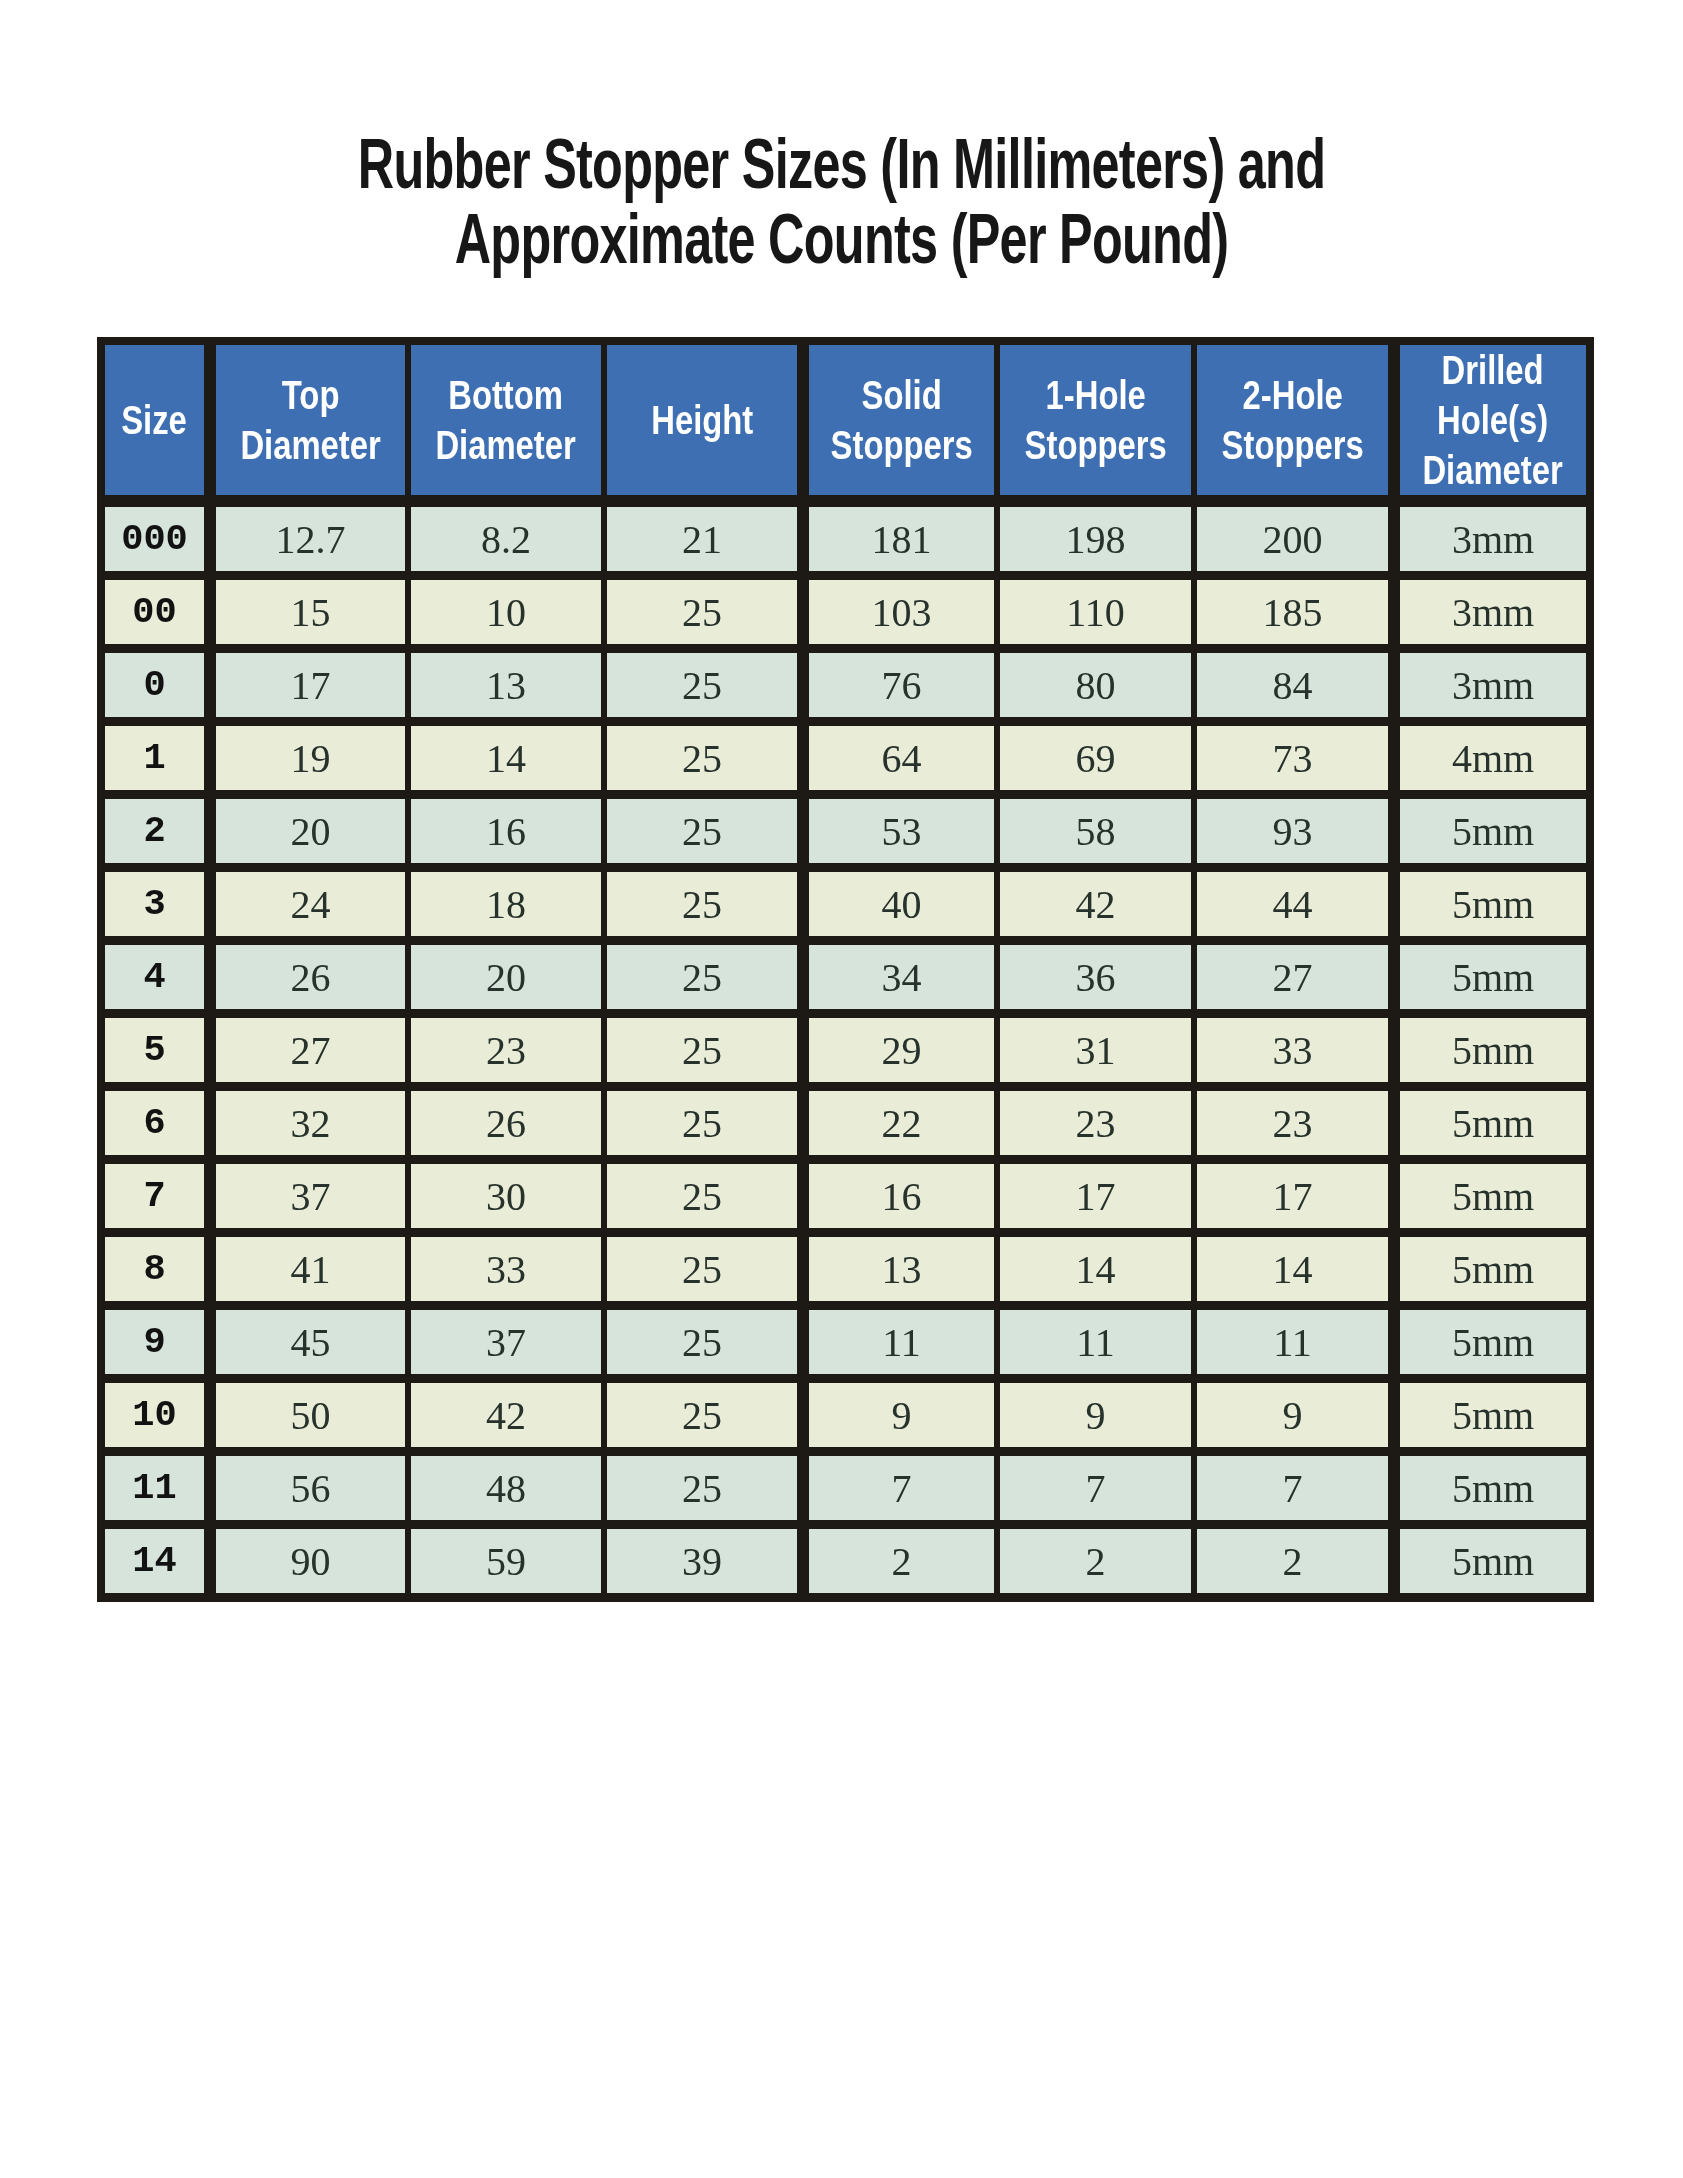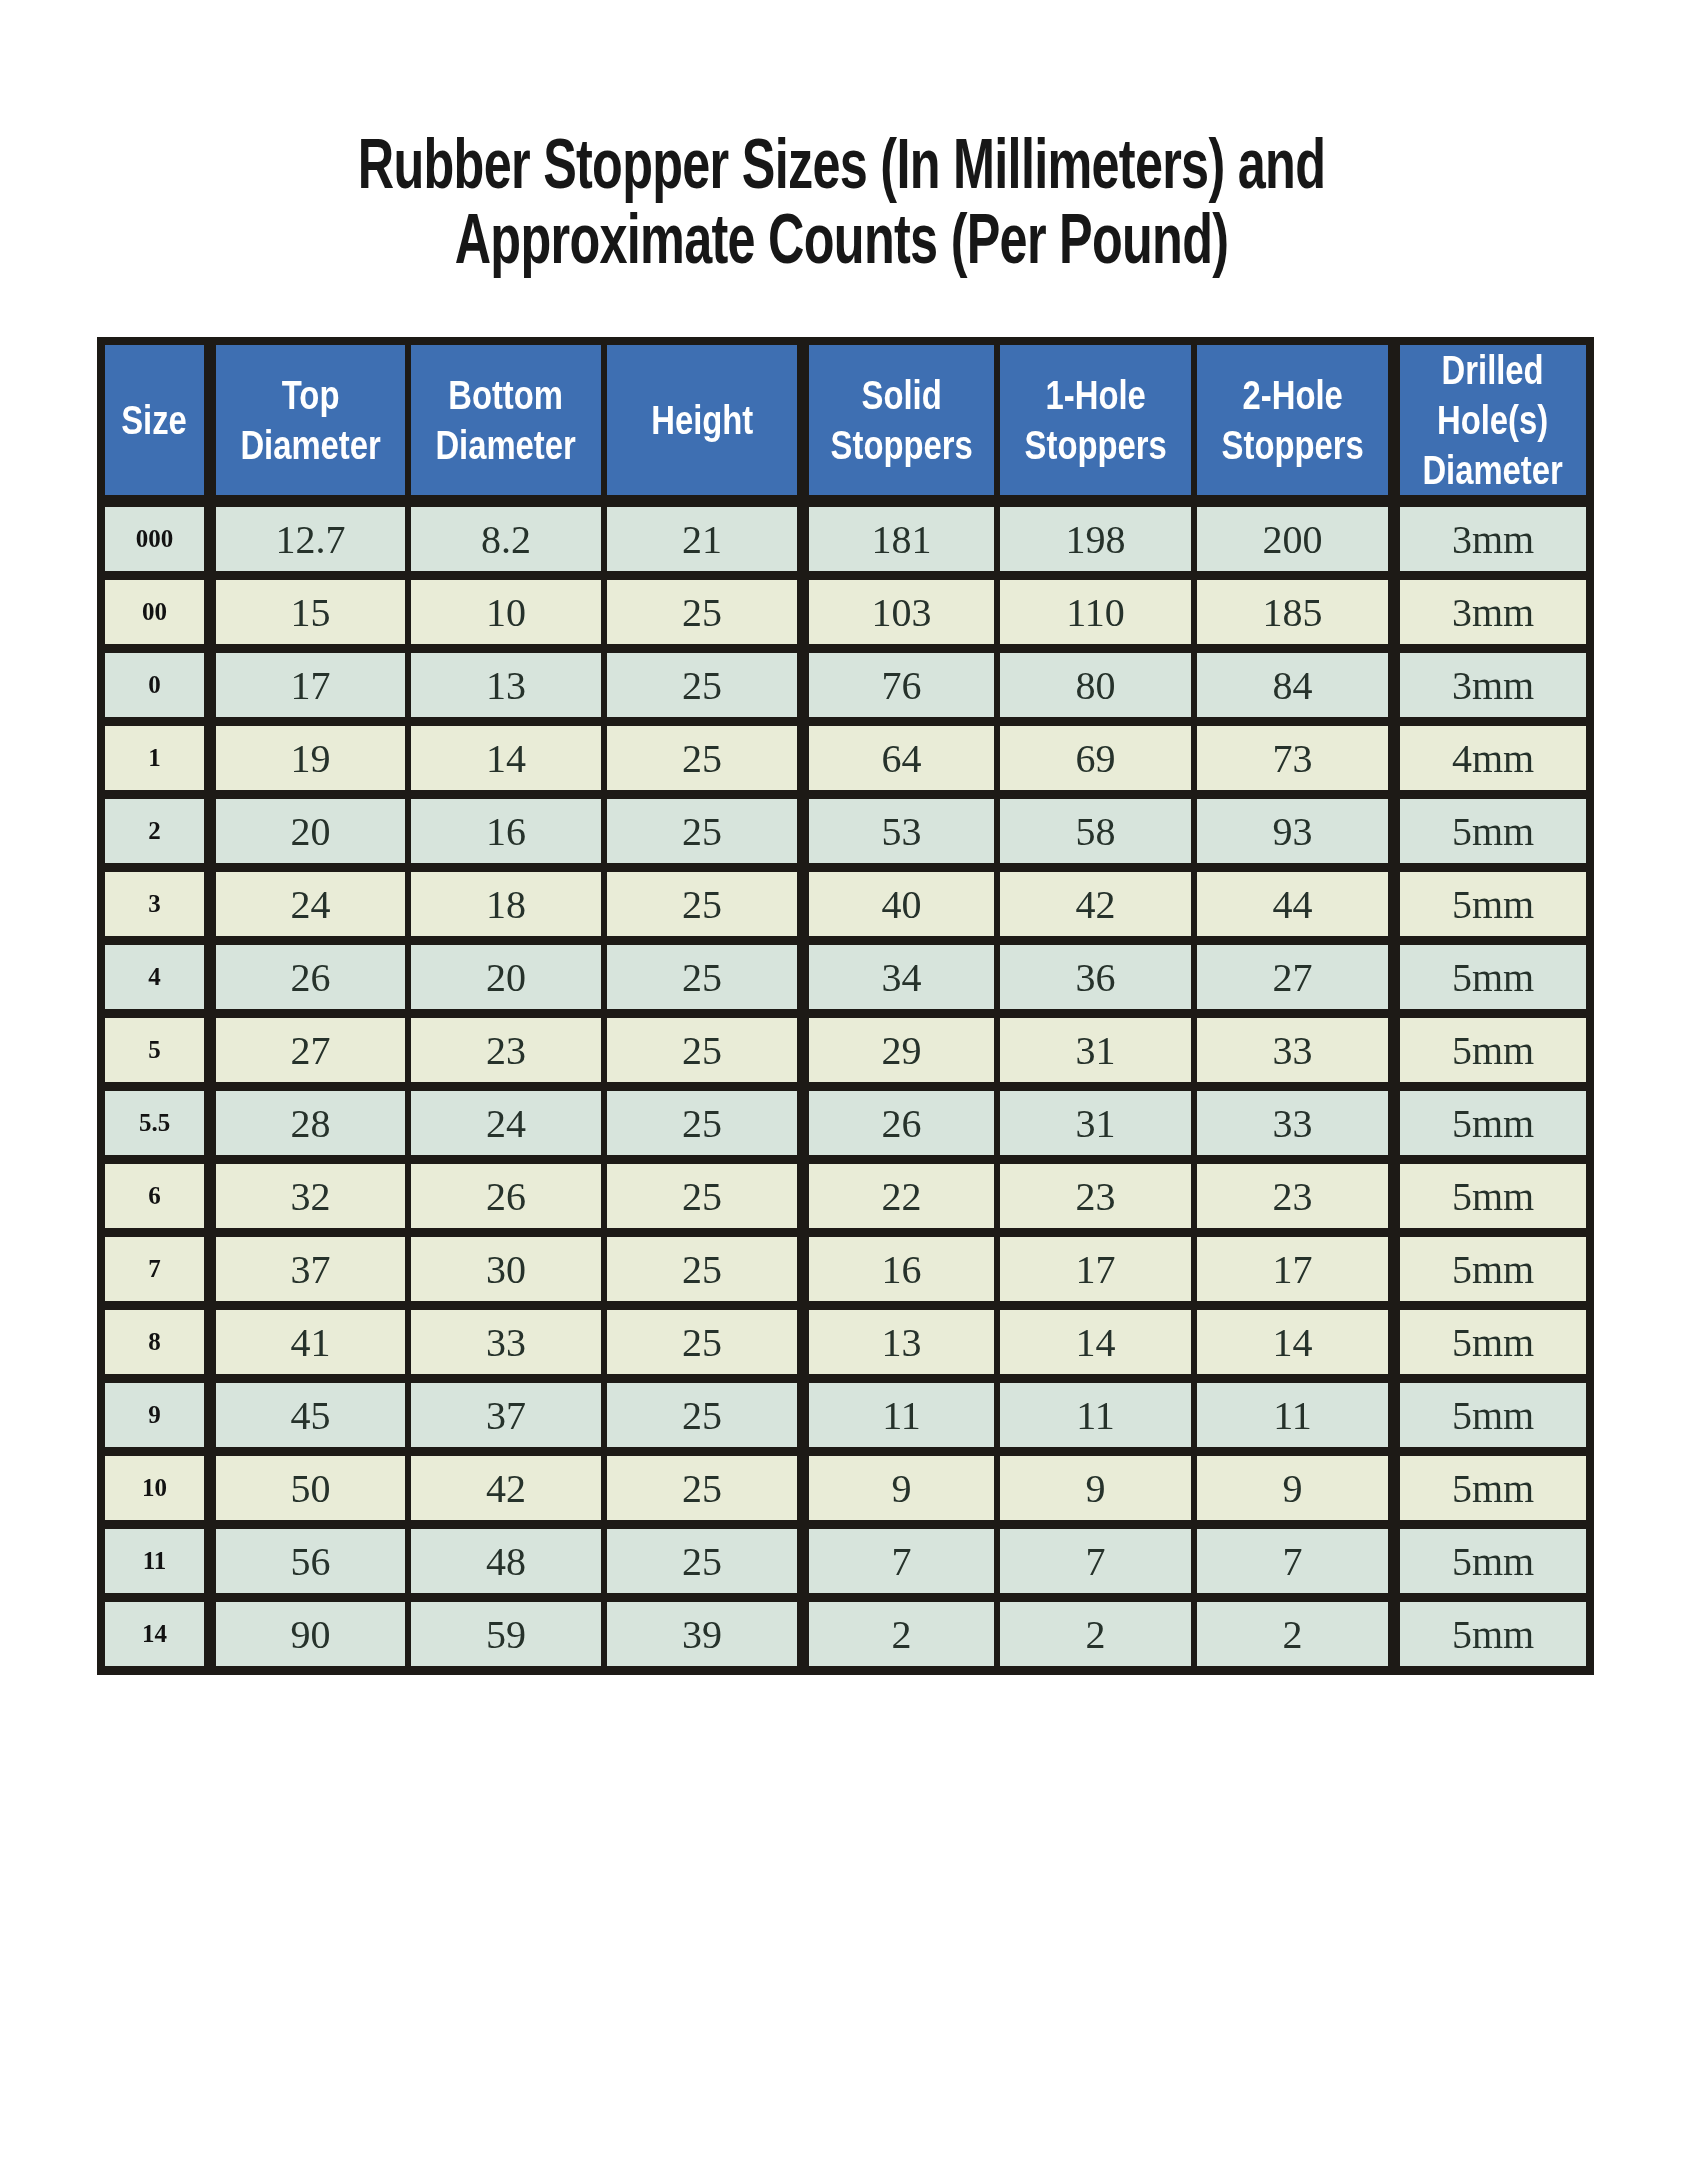--- a/index.html
+++ b/index.html
@@ -66,23 +66,23 @@
     transform-origin:50% 50%;
   }
   td{
     height:64px;
     border-top-width:9px;
     border-bottom-width:9px;
   }
   tr.stripe-a td{background:var(--row-a);}
   tr.stripe-b td{background:var(--row-b);}
   td.size-cell{
-    font-family:Liberation Serif, serif;
+    font-family:Liberation Mono, monospace;
     font-weight:bold;
-    font-size:25px;
+    font-size:37px;
     color:var(--size-text);
   }
   td.value-cell{
     font-family:"Liberation Serif",serif;
     font-size:40px;
     color:var(--value-text);
   }
   .grp{border-left-width:12px !important;}
 </style>
 </head>
@@ -197,30 +197,20 @@
       <tr class="stripe-b">
         <td class="size-cell">5</td>
         <td class="value-cell grp">27</td>
         <td class="value-cell">23</td>
         <td class="value-cell">25</td>
         <td class="value-cell grp">29</td>
         <td class="value-cell">31</td>
         <td class="value-cell">33</td>
         <td class="value-cell grp">5mm</td>
       </tr>
-      <tr class="stripe-a">
-        <td class="size-cell">5.5</td>
-        <td class="value-cell grp">28</td>
-        <td class="value-cell">24</td>
-        <td class="value-cell">25</td>
-        <td class="value-cell grp">26</td>
-        <td class="value-cell">31</td>
-        <td class="value-cell">33</td>
-        <td class="value-cell grp">5mm</td>
-      </tr>
       <tr class="stripe-b">
         <td class="size-cell">6</td>
         <td class="value-cell grp">32</td>
         <td class="value-cell">26</td>
         <td class="value-cell">25</td>
         <td class="value-cell grp">22</td>
         <td class="value-cell">23</td>
         <td class="value-cell">23</td>
         <td class="value-cell grp">5mm</td>
       </tr>

